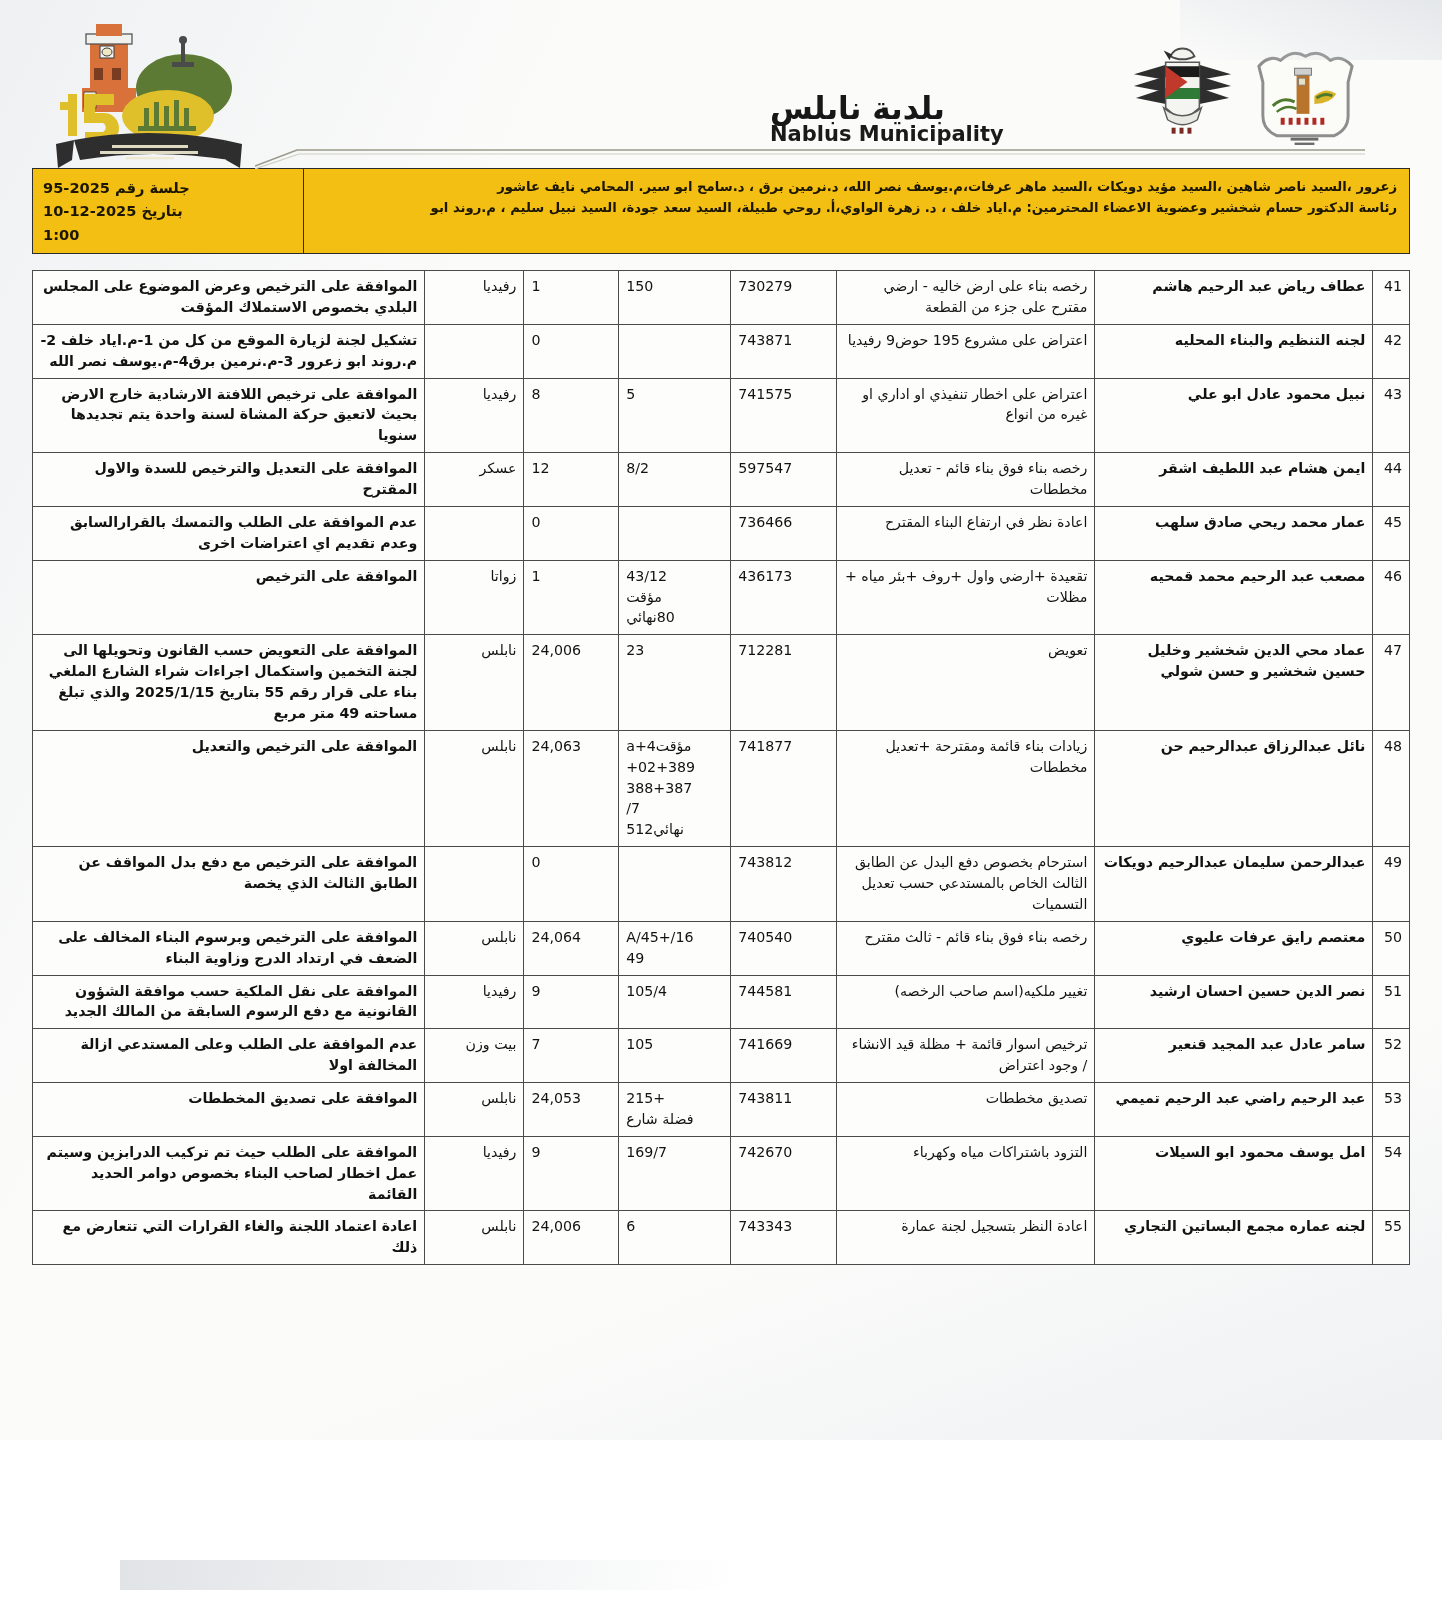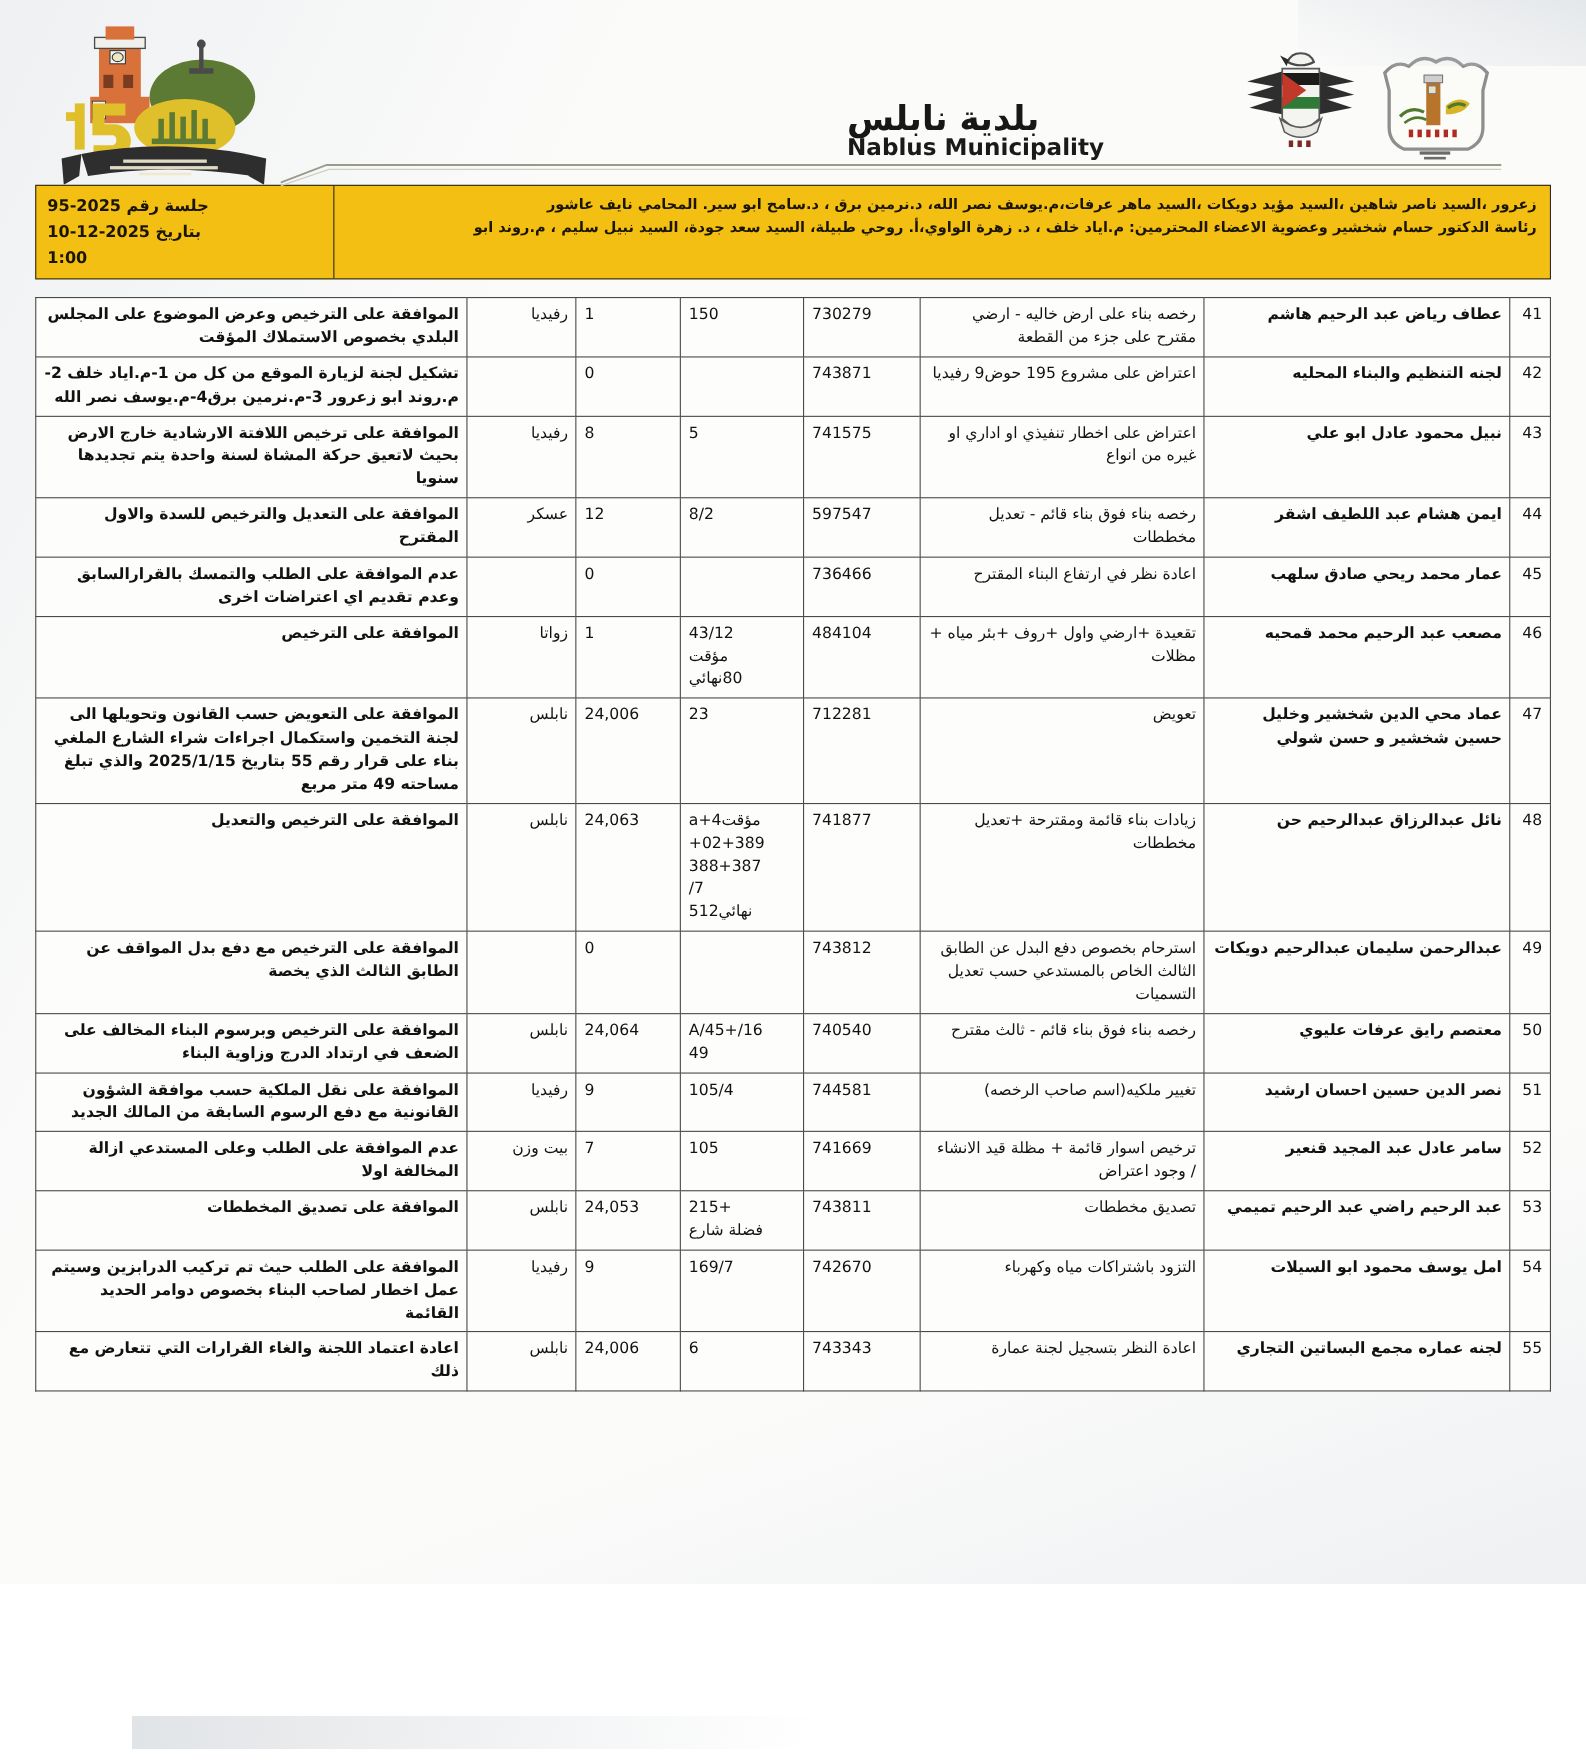--- a/index.html
+++ b/index.html
@@ -397,21 +397,21 @@
           <td class="cell-file">736466</td>
           <td class="cell-plot"></td>
           <td class="cell-basin">0</td>
           <td class="cell-area"></td>
           <td class="cell-decision">عدم الموافقة على الطلب والتمسك بالقرارالسابق وعدم تقديم اي اعتراضات اخرى</td>
         </tr>
         <tr>
           <td class="cell-no">46</td>
           <td class="cell-name">مصعب عبد الرحيم محمد قمحيه</td>
           <td class="cell-subject">تقعيدة +ارضي واول +روف +بئر مياه + مظلات</td>
-          <td class="cell-file">484104</td>
+          <td class="cell-file">436173</td>
           <td class="cell-plot">43/12
 مؤقت
 80نهائي</td>
           <td class="cell-basin">1</td>
           <td class="cell-area">زواتا</td>
           <td class="cell-decision">الموافقة على الترخيص</td>
         </tr>
         <tr>
           <td class="cell-no">47</td>
           <td class="cell-name">عماد محي الدين شخشير وخليل حسين شخشير و حسن شولي</td>

